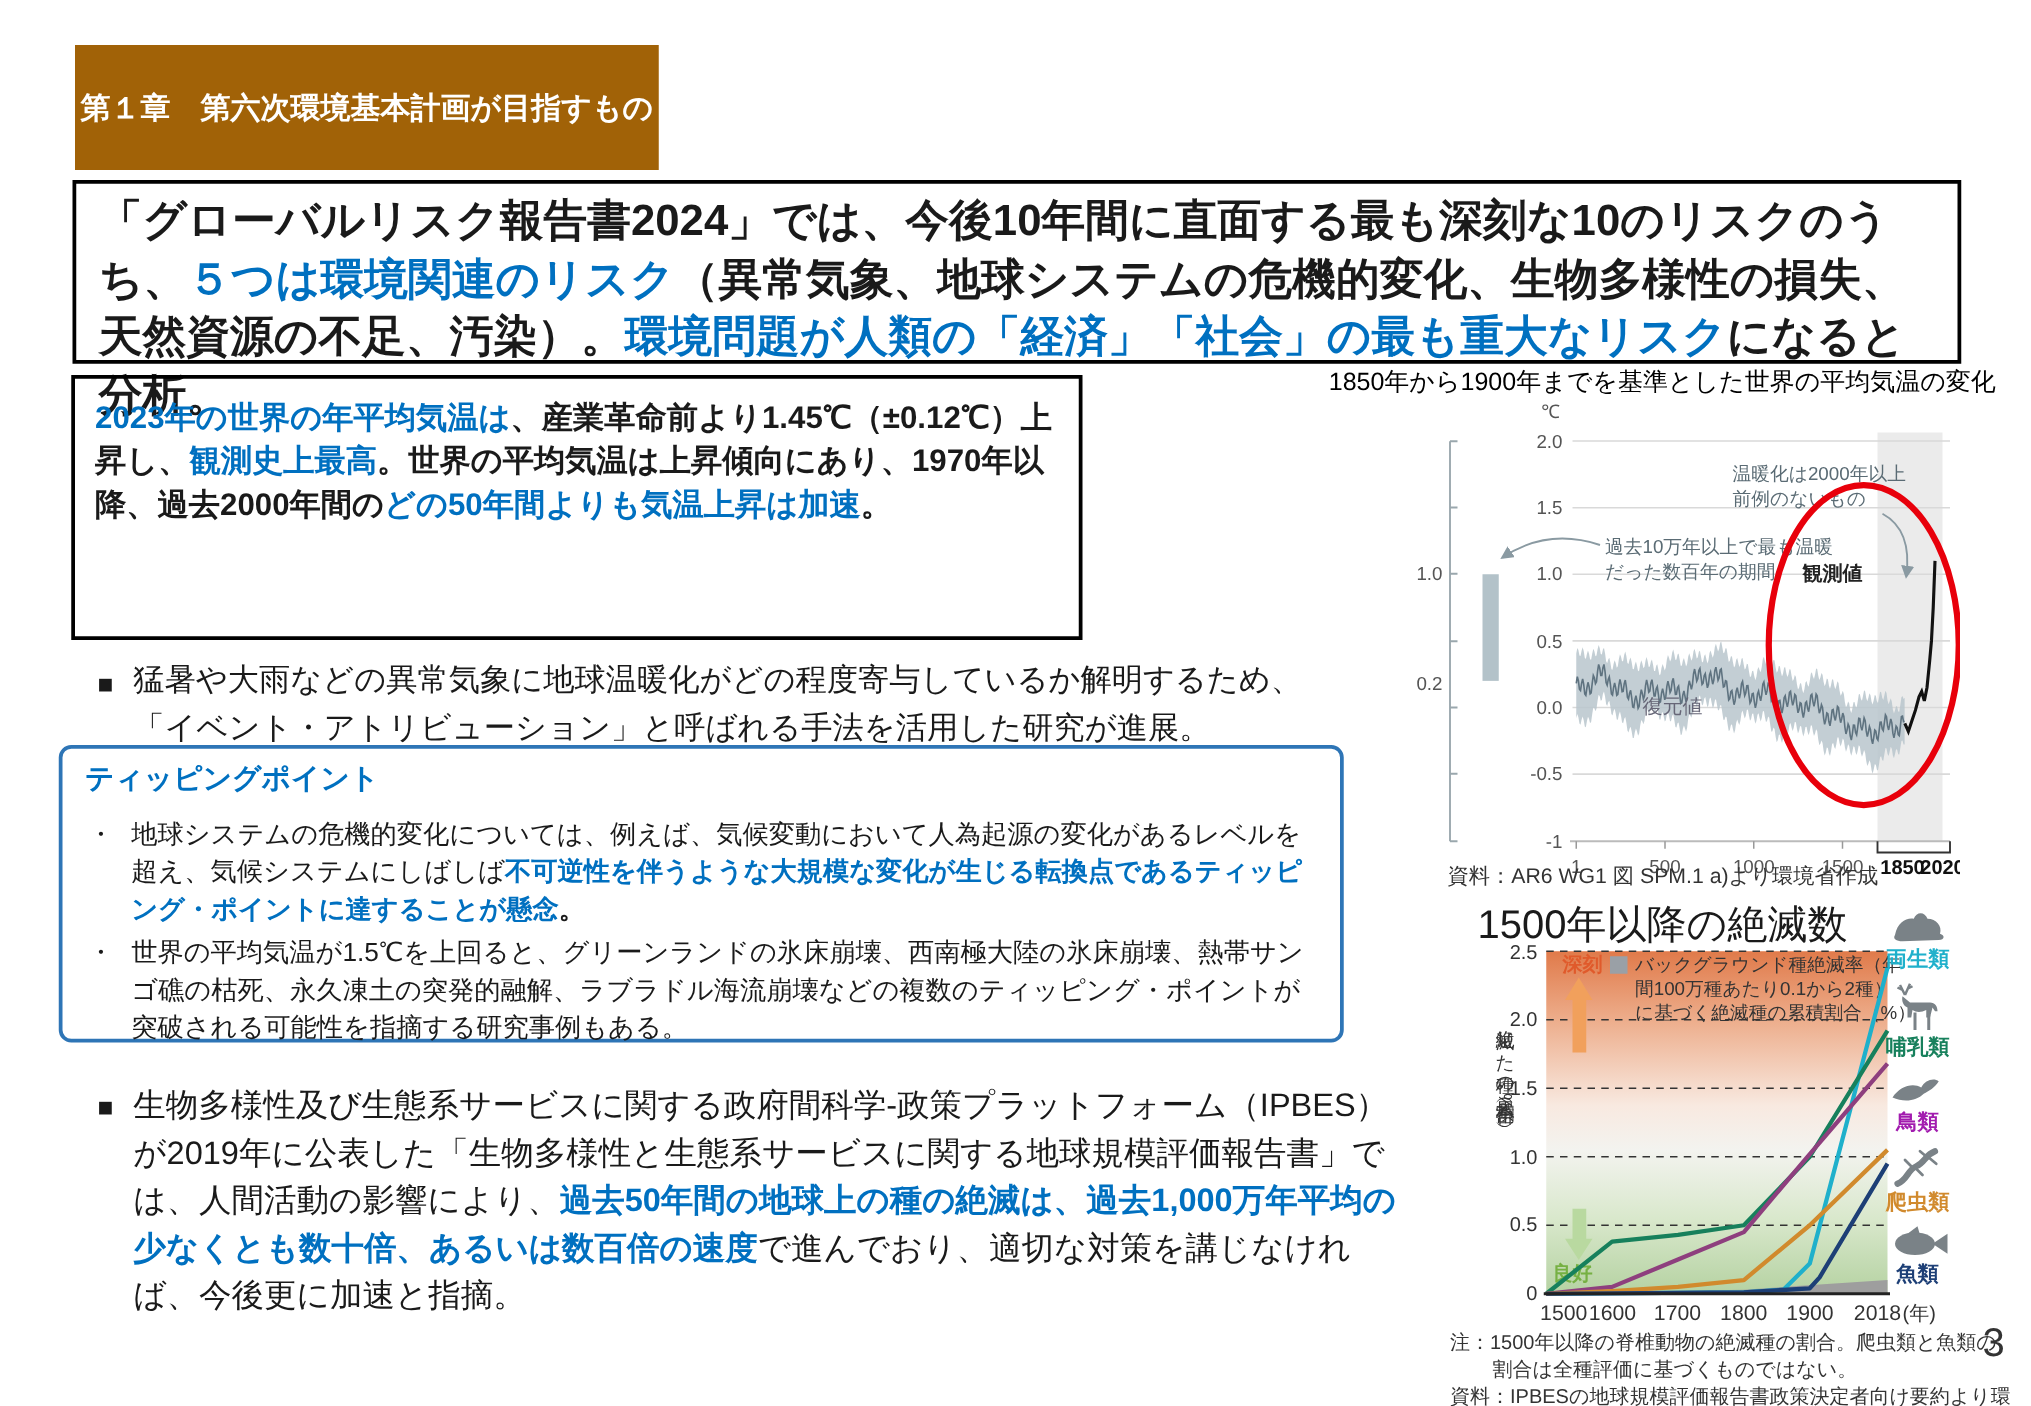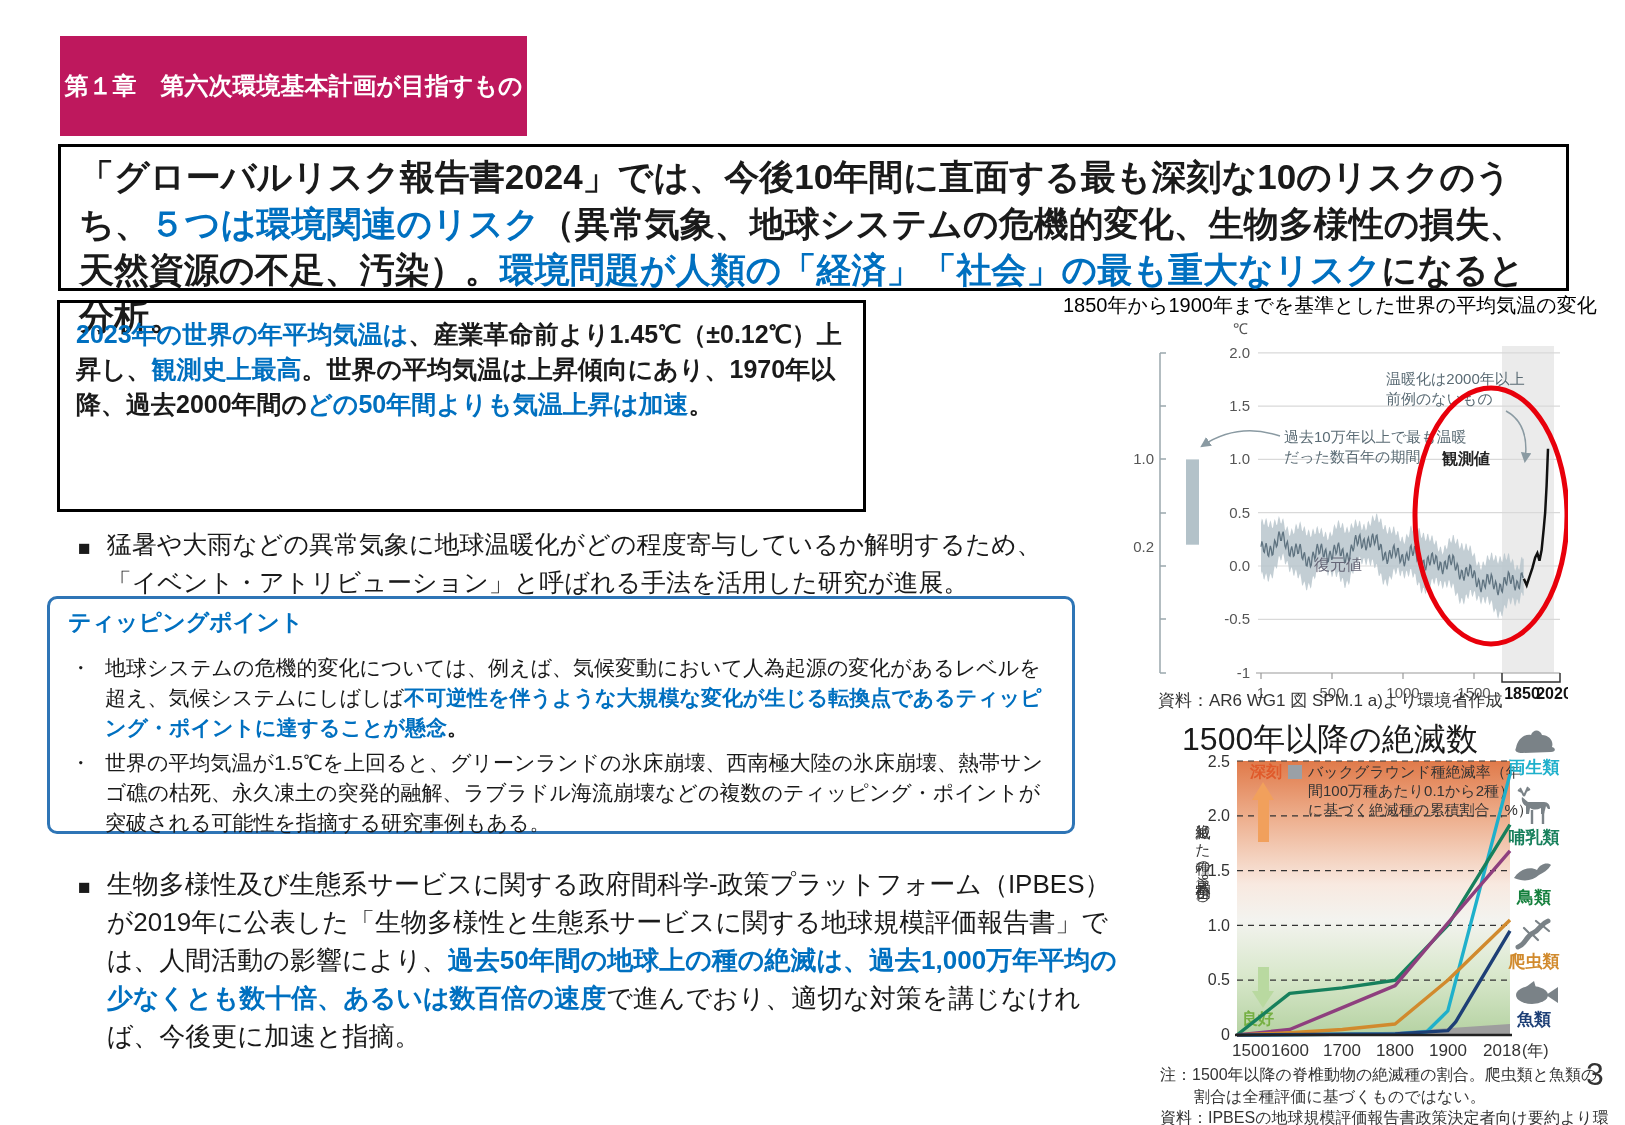--- a/index.html
+++ b/index.html
@@ -2,21 +2,21 @@
 <html><head>
 <meta charset="utf-8">
 <style>
   * { margin:0; padding:0; box-sizing:border-box; }
   body { background:#fff; font-family:"Liberation Sans", sans-serif; }
   .slide { position:relative; width:1625px; height:1125px; background:#fff; overflow:hidden; }
   .blue { color:#0070c0; }
   .bold { font-weight:bold; }
 
   .hdr-left { position:absolute; left:60px; top:36px; width:467px; height:100px;
-    background:#be185d; color:#fff; font-weight:bold; font-size:24px;
+    background:#a16207; color:#fff; font-weight:bold; font-size:24px;
     display:flex; align-items:center; justify-content:center; text-align:center; }
   .hdr-right { position:absolute; left:527px; top:36px; width:1041px; height:100px;
     background:#d9ebf6; color:#000; font-weight:bold; font-size:31px; line-height:1.35;
     display:flex; align-items:center; justify-content:center; text-align:center; padding:0 24px; }
 
   .box1 { position:absolute; left:58px; top:144px; width:1511px; height:147px;
     border:3px solid #000; padding:7px 10px 6px 18px; font-size:35px; font-weight:bold; line-height:1.33; color:#1a1a1a; }
   .box2 { position:absolute; left:57px; top:300px; width:809px; height:212px;
     border:3px solid #000; padding:14px 14px 10px 16px; font-size:25px; font-weight:bold; line-height:1.4; color:#1a1a1a; }
 
@@ -262,21 +262,21 @@
             <line x1="22" y1="26" x2="22" y2="40"></line>
             <line x1="33" y1="28" x2="33" y2="40"></line>
           </g>
       </svg>
       <span class="animal-label" style="color: rgb(23, 128, 92);">哺乳類</span>
     </div>
     <div class="animal">
       <svg width="48" height="34" viewBox="0 0 48 34">
           <path fill="#7a8287" d="M4,24 C10,15 20,12 27,16 C30,10 37,8 41,11 C38,16 33,19 29,21 C23,27 13,28 4,24 Z M41,11 L47,9"></path>
         </svg>
-      <span class="animal-label" style="color: #15803d;">鳥類</span>
+      <span class="animal-label" style="color: #a21caf;">鳥類</span>
     </div>
     <div class="animal">
       <svg width="44" height="38" viewBox="0 0 44 38">
         <path fill="none" stroke="#7a8287" stroke-width="5" stroke-linecap="round" d="M6,33 C14,30 14,22 21,19 C28,16 28,10 36,7"></path>
         <g stroke="#7a8287" stroke-width="2.2" stroke-linecap="round">
             <line x1="18" y1="20" x2="12" y2="14"></line>
             <line x1="20" y1="20" x2="26" y2="26"></line>
             <line x1="30" y1="12" x2="24" y2="7"></line>
             <line x1="31" y1="12" x2="37" y2="17"></line>
           </g>

